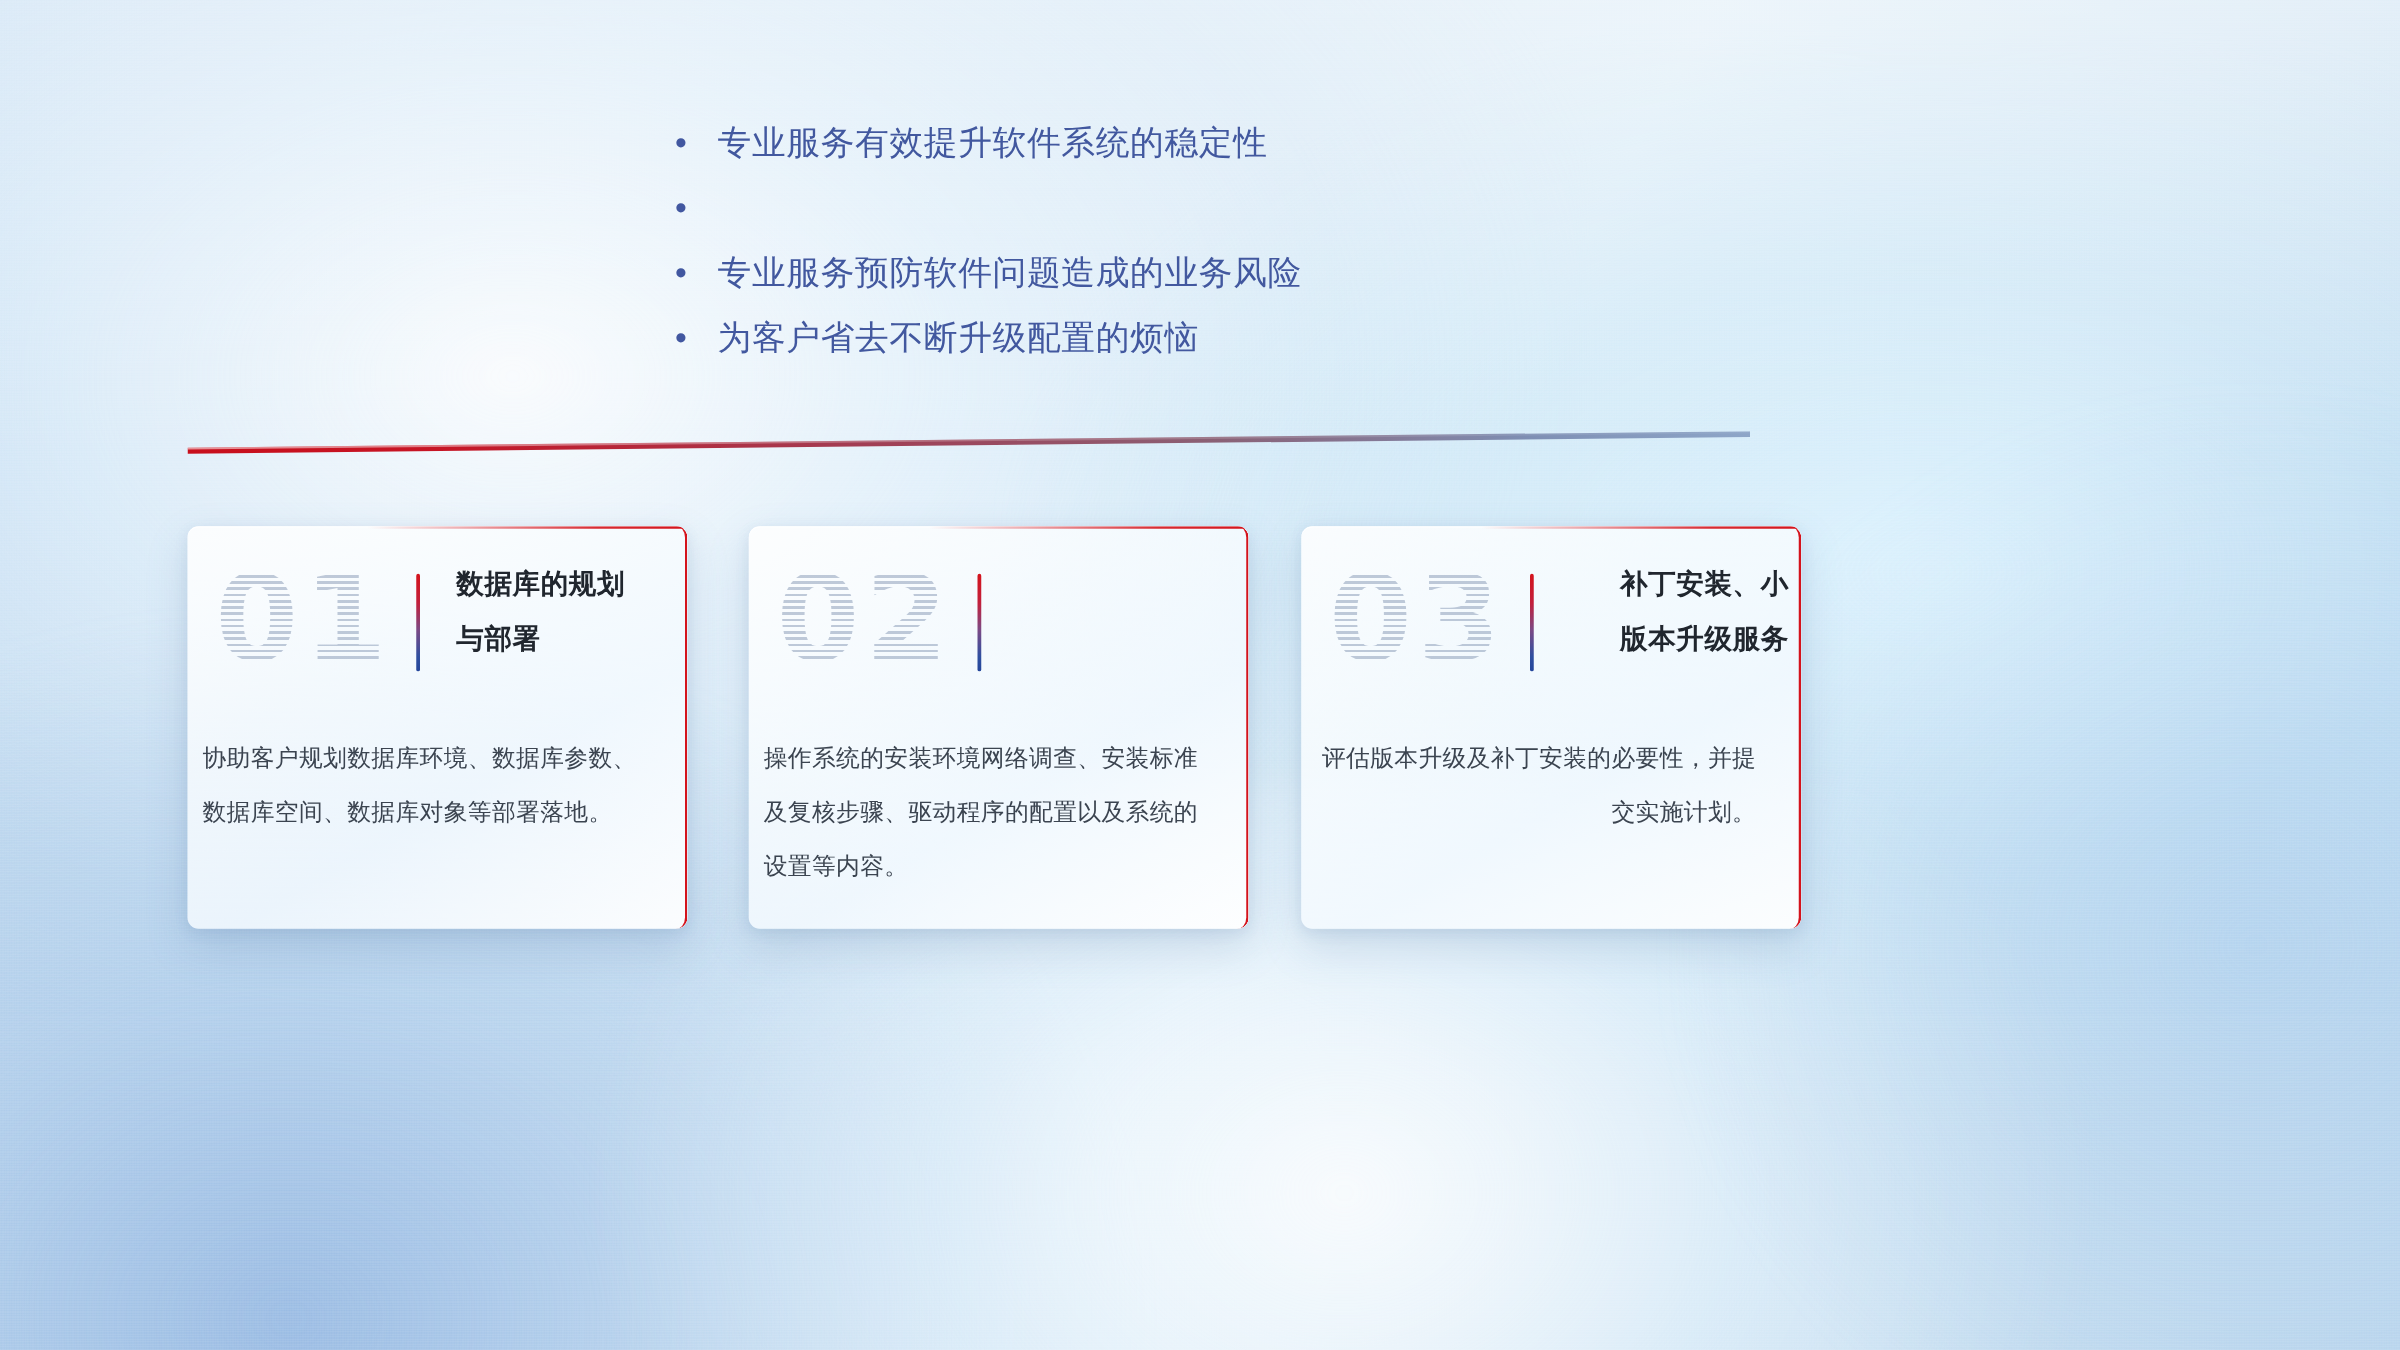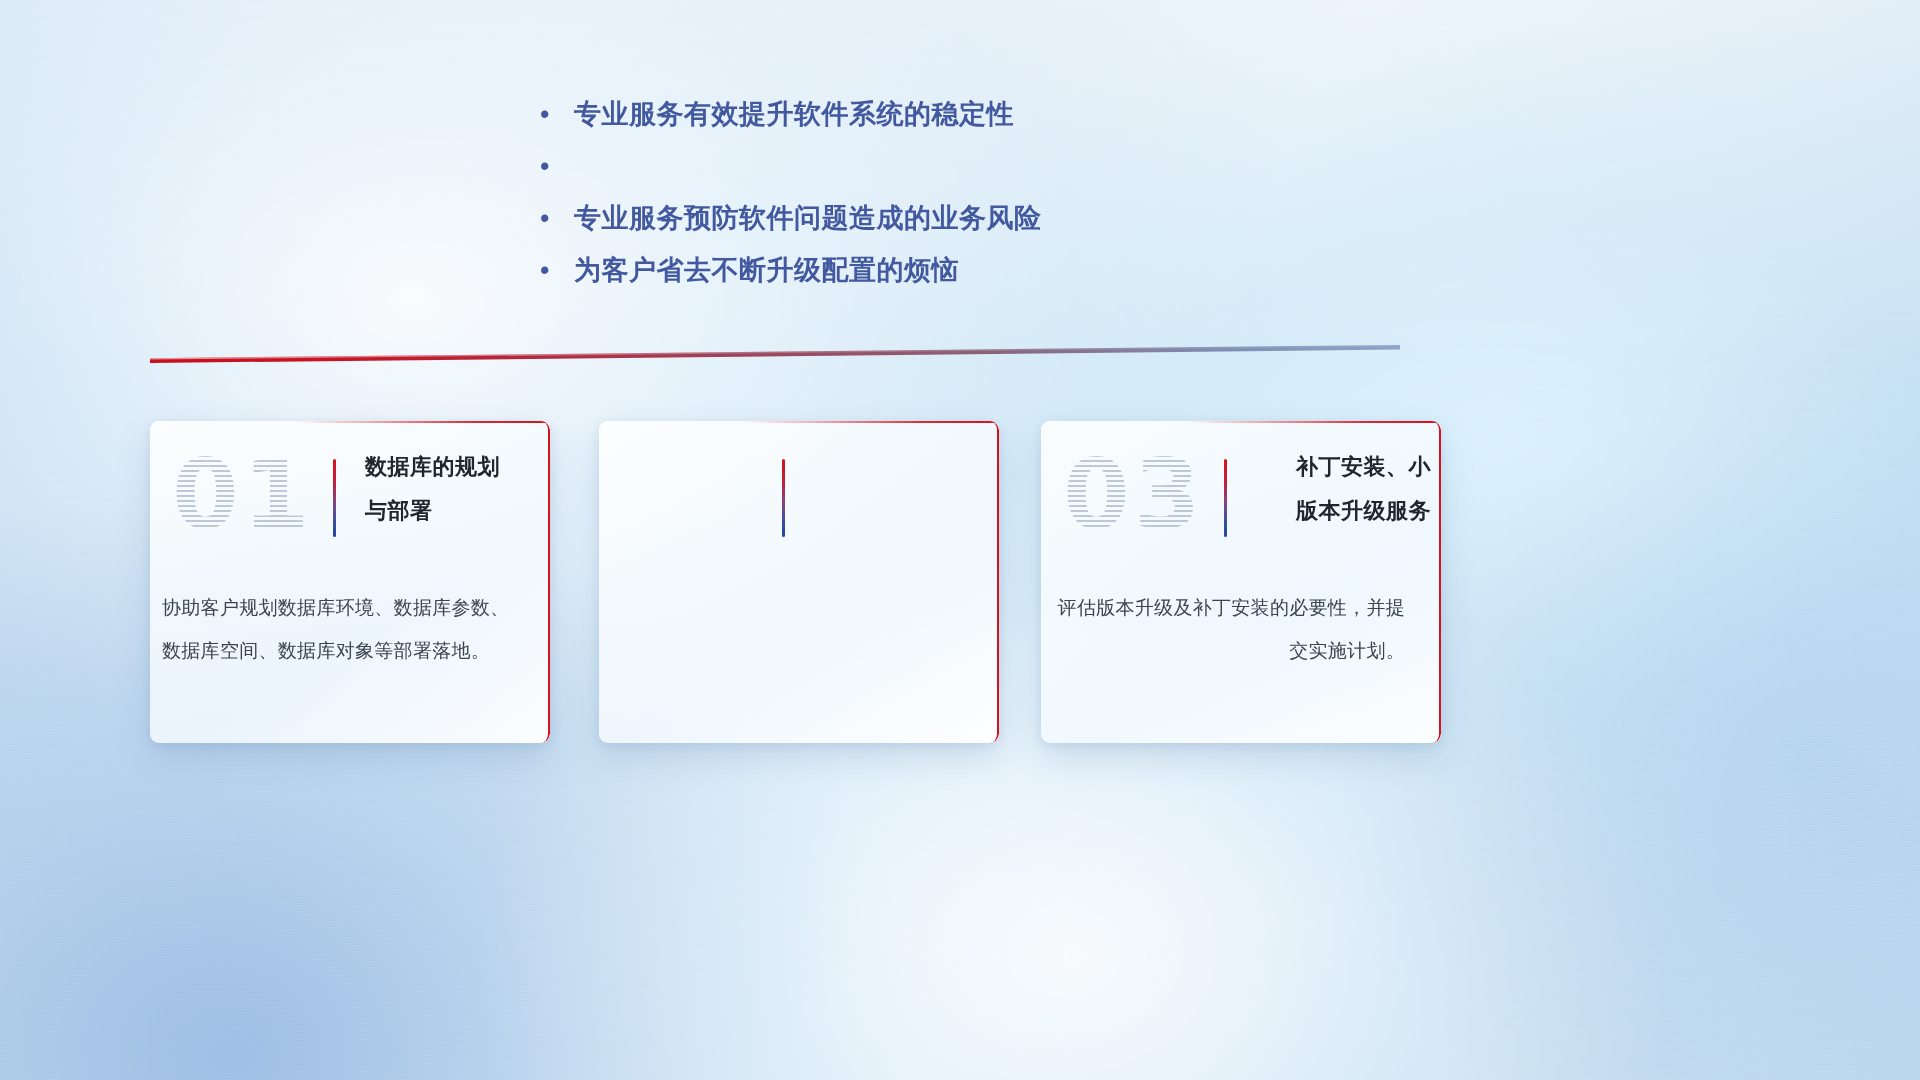--- a/index.html
+++ b/index.html
@@ -62,21 +62,21 @@
     display:flex;align-items:baseline;
     height:52px;margin-bottom:0;
   }
   .bullet-dot{
     width:34px;flex:0 0 34px;
     font-size:27px;line-height:52px;color:#4157a0;
     text-align:left;
   }
   .bullet-text{
     font-size:27px;line-height:52px;
-    letter-spacing:.5px;color:#42589f;font-weight:700;
+    letter-spacing:.5px;color:#42589f;font-weight:400;
     white-space:nowrap;
   }
 
   
   #divider-wrap{position:absolute;left:150px;top:345px;width:1250px;height:22px;}
   .divider-shape{display:block;width:100%;height:100%;}
 
   
   #cards{position:absolute;left:150px;top:421px;width:1310px;height:278px;}
   .card{
@@ -208,22 +208,24 @@
           <div>数据库的规划</div>
           <div>与部署</div>
         </div>
       </div>
       <div class="card-body">协助客户规划数据库环境、数据库参数、数据库空间、数据库对象等部署落地。</div>
     </div>
 
     <div class="card card-2">
       <div class="card-topline"></div>
       <div class="card-head">
+        <div class="ghost-num">02</div>
         <div class="vbar"></div>
       </div>
+      <div class="card-body">操作系统的安装环境网络调查、安装标准及复核步骤、驱动程序的配置以及系统的设置等内容。</div>
     </div>
 
     <div class="card card-3">
       <div class="card-topline"></div>
       <div class="card-head">
         <div class="ghost-num">03</div>
         <div class="vbar"></div>
         <div class="card-title">
           <div>补丁安装、小</div>
           <div>版本升级服务</div>

